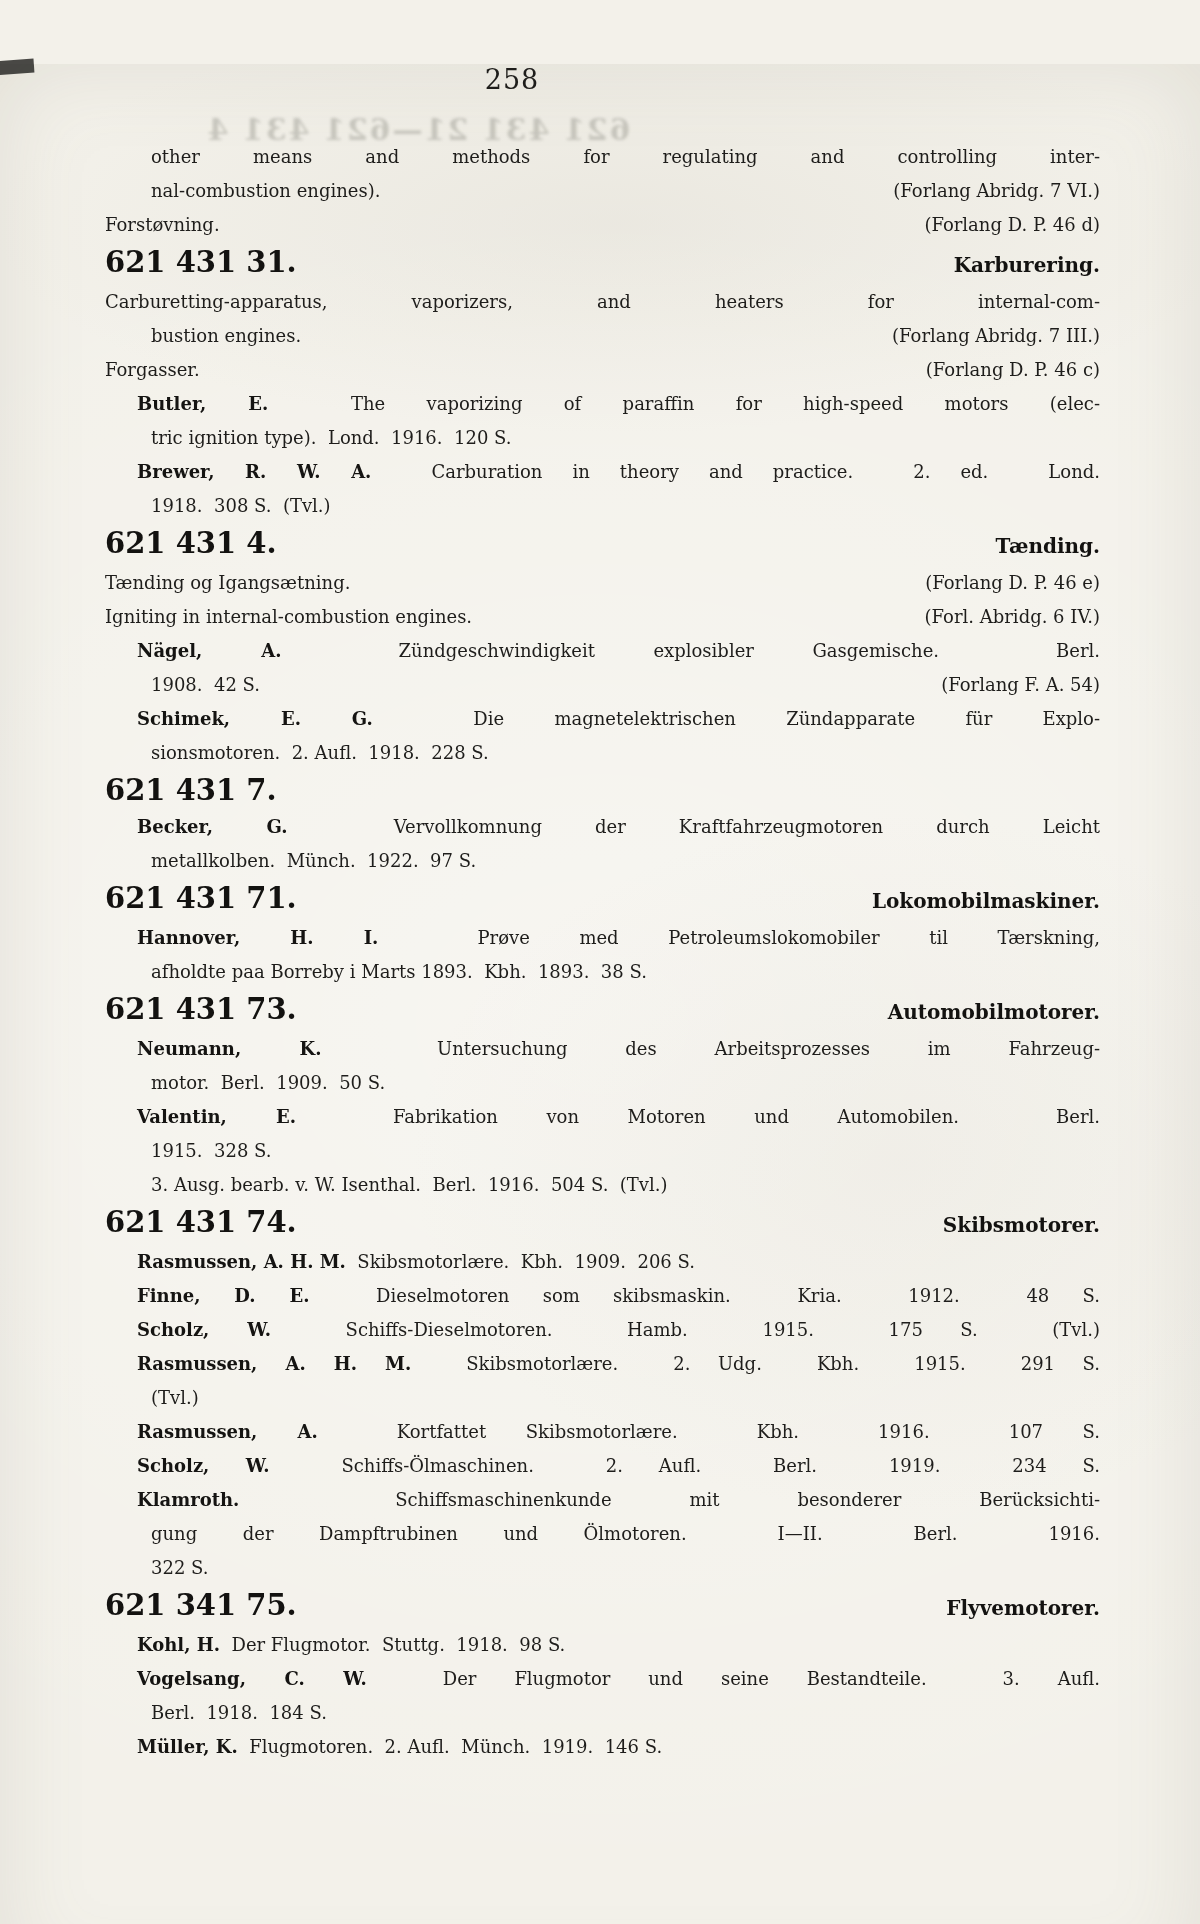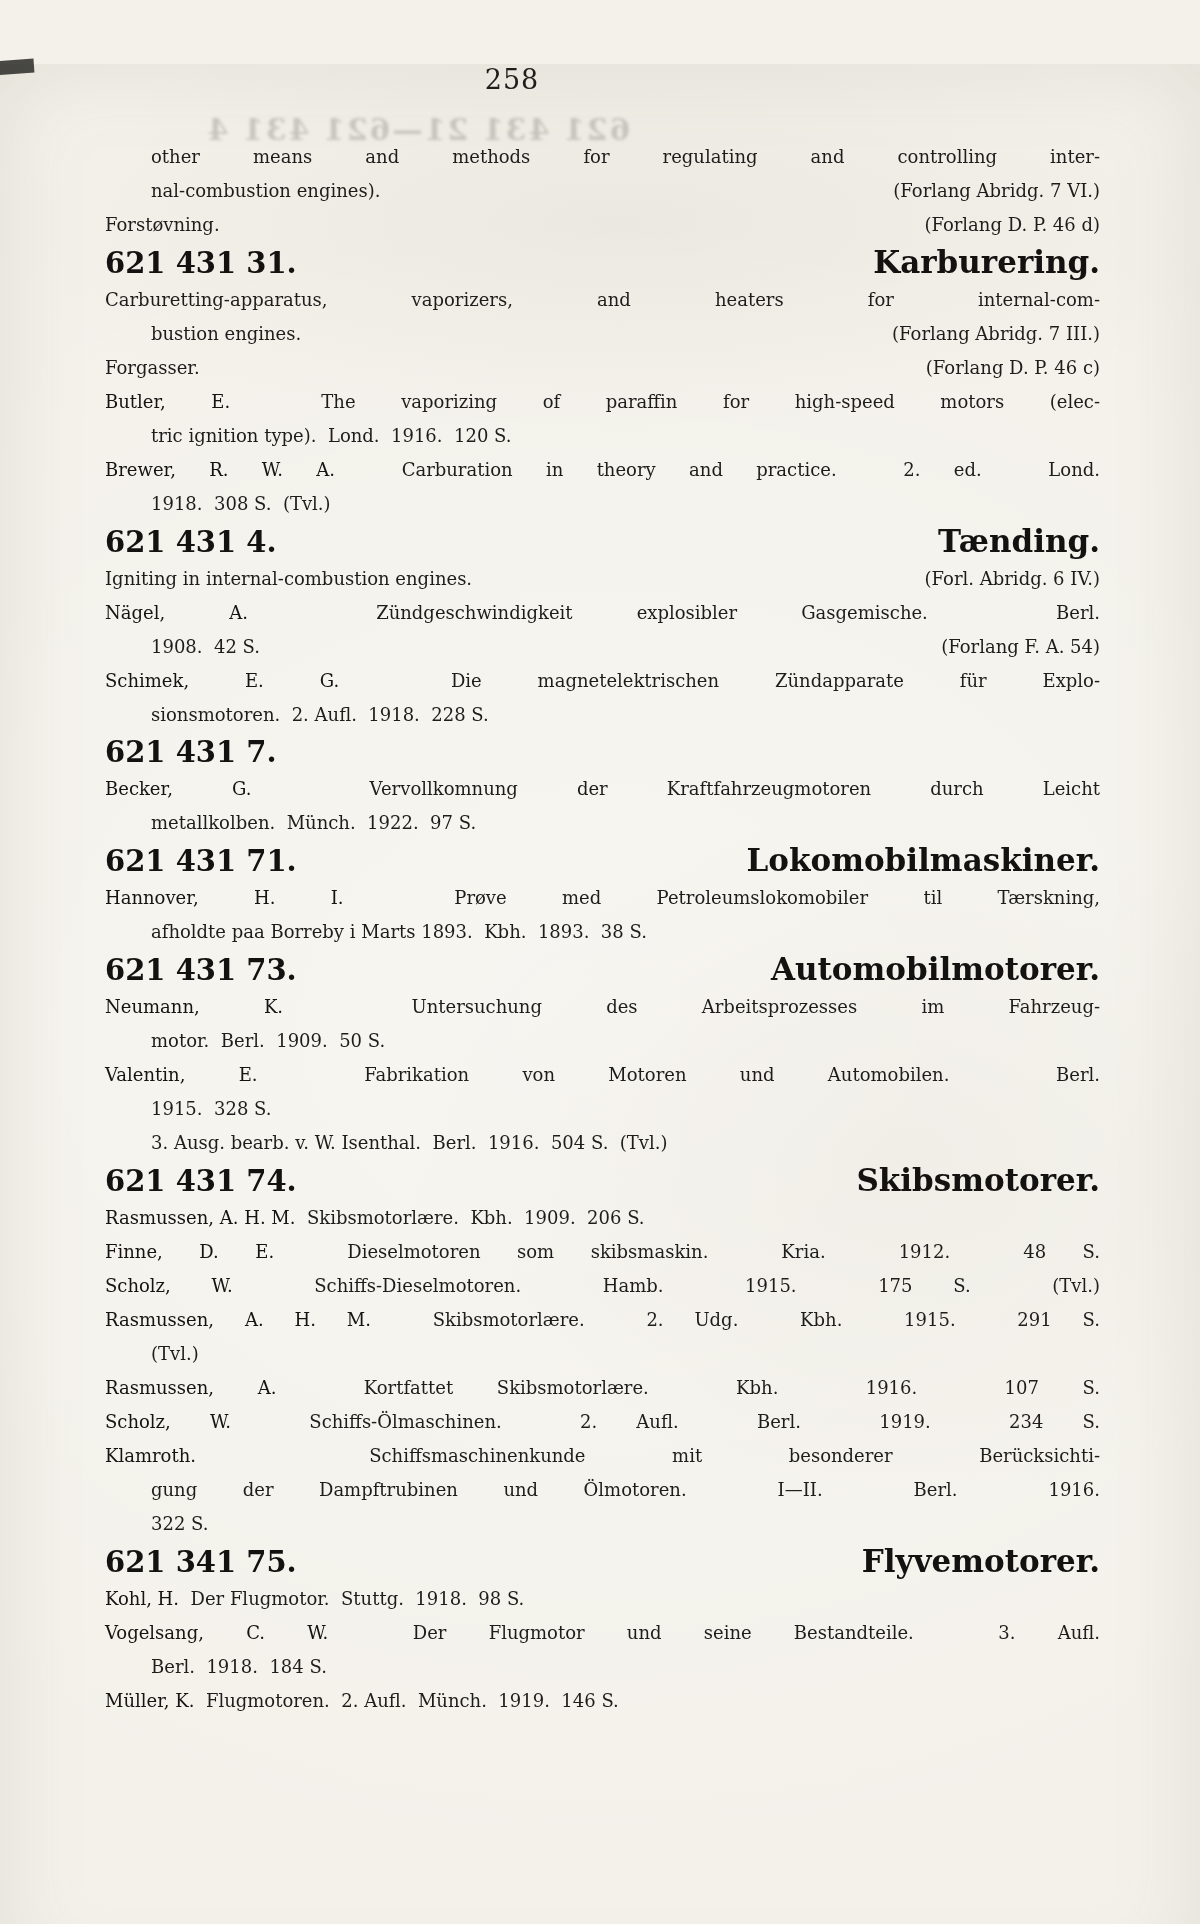--- a/index.html
+++ b/index.html
@@ -46,29 +46,29 @@
   .line {
     font-size: 18px;
     line-height: 34px;
     white-space: pre-wrap;
   }
   .line .t { white-space: pre-wrap; }
   .jst { text-align: justify; text-align-last: justify; }
   .refline { display: flex; justify-content: space-between; white-space: pre-wrap; gap: 44px; }
   .refline .ref { white-space: nowrap; }
   .ind { padding-left: 46px; }
-  .au { font-weight: normal; color: #151412; }
+  .au { font-weight: bold; color: #151412; margin-left: 32px; }
   .code-line {
     display: flex; justify-content: space-between; align-items: baseline;
     font-weight: bold;
     font-size: 29px;
     line-height: 40px;
     color: #131210;
   }
-  .code-line .section-heading { font-size: 31px; }
+  .code-line .section-heading { font-size: 20px; }
   .page-number {
     margin-top: 64px;
     text-align: center;
     font-size: 27px;
     letter-spacing: 1px;
     
     transform: translateX(-88px);
   }
 </style>
 </head>
@@ -89,20 +89,21 @@
       <div class="line refline ind"><span class="t"><span class="t">bustion engines.</span></span><span class="ref">(Forlang Abridg. 7 III.)</span></div>
       <div class="line refline"><span class="t"><span class="t">Forgasser.</span></span><span class="ref">(Forlang D. P. 46 c)</span></div>
       <div class="line jst"><b class="au">Butler, E.</b>  <span class="t">The vaporizing of paraffin for high-speed motors (elec-</span></div>
       <div class="line ind"><span class="t">tric ignition type).  Lond.  1916.  120 S.</span></div>
       <div class="line jst"><b class="au">Brewer, R. W. A.</b>  <span class="t">Carburation in theory and practice.  2. ed.  Lond.</span></div>
       <div class="line ind"><span class="t">1918.  308 S.  (Tvl.)</span></div>
       <div class="code-line">
         <span class="section-code">621 431 4.</span>
         <span class="section-heading">Tænding.</span>
       </div>
+      <div class="line refline"><span class="t"><span class="t">Tænding og Igangsætning.</span></span><span class="ref">(Forlang D. P. 46 e)</span></div>
       <div class="line refline"><span class="t"><span class="t">Igniting in internal-combustion engines.</span></span><span class="ref">(Forl. Abridg. 6 IV.)</span></div>
       <div class="line jst"><b class="au">Nägel, A.</b>  <span class="t">Zündgeschwindigkeit explosibler Gasgemische.  Berl.</span></div>
       <div class="line refline ind"><span class="t"><span class="t">1908.  42 S.</span></span><span class="ref">(Forlang F. A. 54)</span></div>
       <div class="line jst"><b class="au">Schimek, E. G.</b>  <span class="t">Die magnetelektrischen Zündapparate für Explo-</span></div>
       <div class="line ind"><span class="t">sionsmotoren.  2. Aufl.  1918.  228 S.</span></div>
       <div class="code-line">
         <span class="section-code">621 431 7.</span>
       </div>
       <div class="line jst"><b class="au">Becker, G.</b>  <span class="t">Vervollkomnung der Kraftfahrzeugmotoren durch Leicht</span></div>
       <div class="line ind"><span class="t">metallkolben.  Münch.  1922.  97 S.</span></div>

